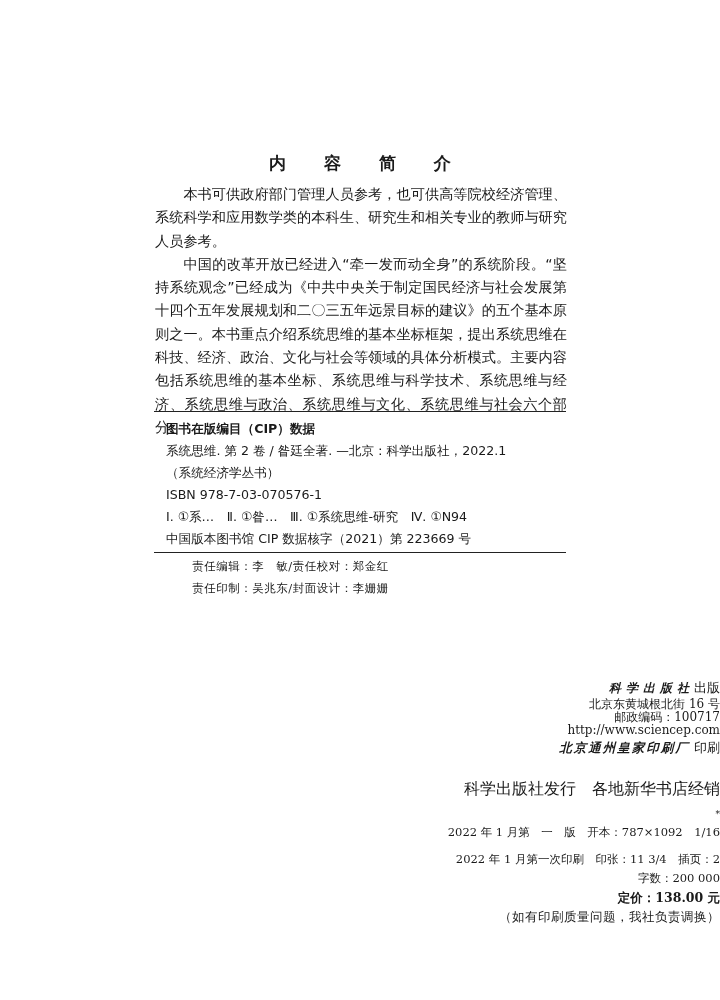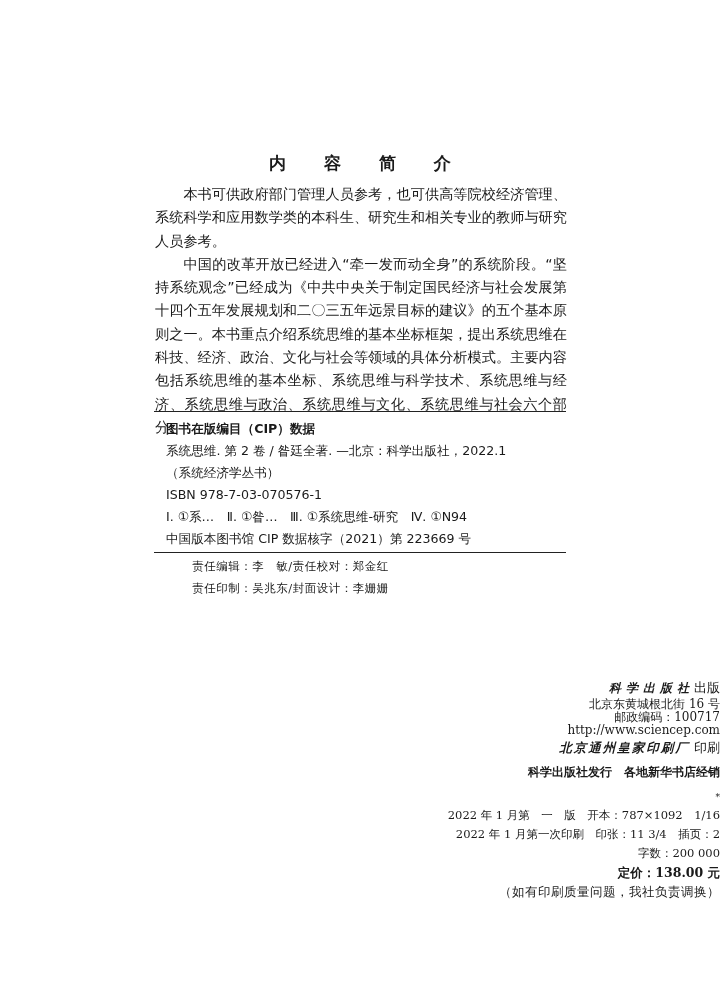--- a/index.html
+++ b/index.html
@@ -36,21 +36,21 @@
   }
   .imprint {
     position: absolute; top: 678px; left: 0; width: 720px; text-align: right;
     font-family: "DejaVu Serif", "Liberation Serif", serif;
   }
   .imprint .publisher { font-size: 13px; line-height: 20px; }
   .imprint .publisher .cal { font-weight: bold; font-style: italic; letter-spacing: 5px; font-size: 12px; }
   .imprint .small { font-size: 12px; line-height: 13px; }
   .imprint .printer { font-size: 13px; line-height: 20px; margin-top: 1px; }
   .imprint .printer .cal { font-weight: bold; font-style: italic; letter-spacing: 2px; font-size: 12.5px; }
-  .imprint .dist { font-size: 12px; line-height: 20px; margin-top: 4px; word-spacing: 6px; font-weight: bold; }
+  .imprint .dist { font-size: 16px; line-height: 20px; margin-top: 21px; word-spacing: 6px; }
   .imprint .star { font-size: 9px; line-height: 14px; margin-top: 8px; }
   .imprint .edition { font-size: 11.5px; line-height: 19px; margin-top: 2px; }
   .imprint .price { font-size: 12.5px; line-height: 19px; font-weight: bold; }
   .imprint .notice { font-size: 12.5px; line-height: 19px; letter-spacing: 0.5px; }
 </style>
 </head>
 <body>
 
 <div class="page-title">内 容 简 介</div>
 
@@ -79,17 +79,17 @@
   </div>
   <div class="small">北京东黄城根北街 16 号</div>
   <div class="small">邮政编码：100717</div>
   <div class="small">http://www.sciencep.com</div>
   <div class="printer">
     <span class="cal">北京通州皇家印刷厂</span> <span>印刷</span>
   </div>
   <div class="dist">科学出版社发行　各地新华书店经销</div>
   <div class="star">*</div>
   <div class="edition">2022 年 1 月第　一　版　开本：787×1092　1/16</div>
-  <div class="edition" style="margin-top:0">2022 年 1 月第一次印刷　印张：11 3/4　插页：2</div>
+  <div class="edition" style="margin-top:8px">2022 年 1 月第一次印刷　印张：11 3/4　插页：2</div>
   <div class="edition" style="margin-top:0">字数：200 000</div>
   <div class="price">定价：138.00 元</div>
   <div class="notice">（如有印刷质量问题，我社负责调换）</div>
 </div>
 
 </body></html>

